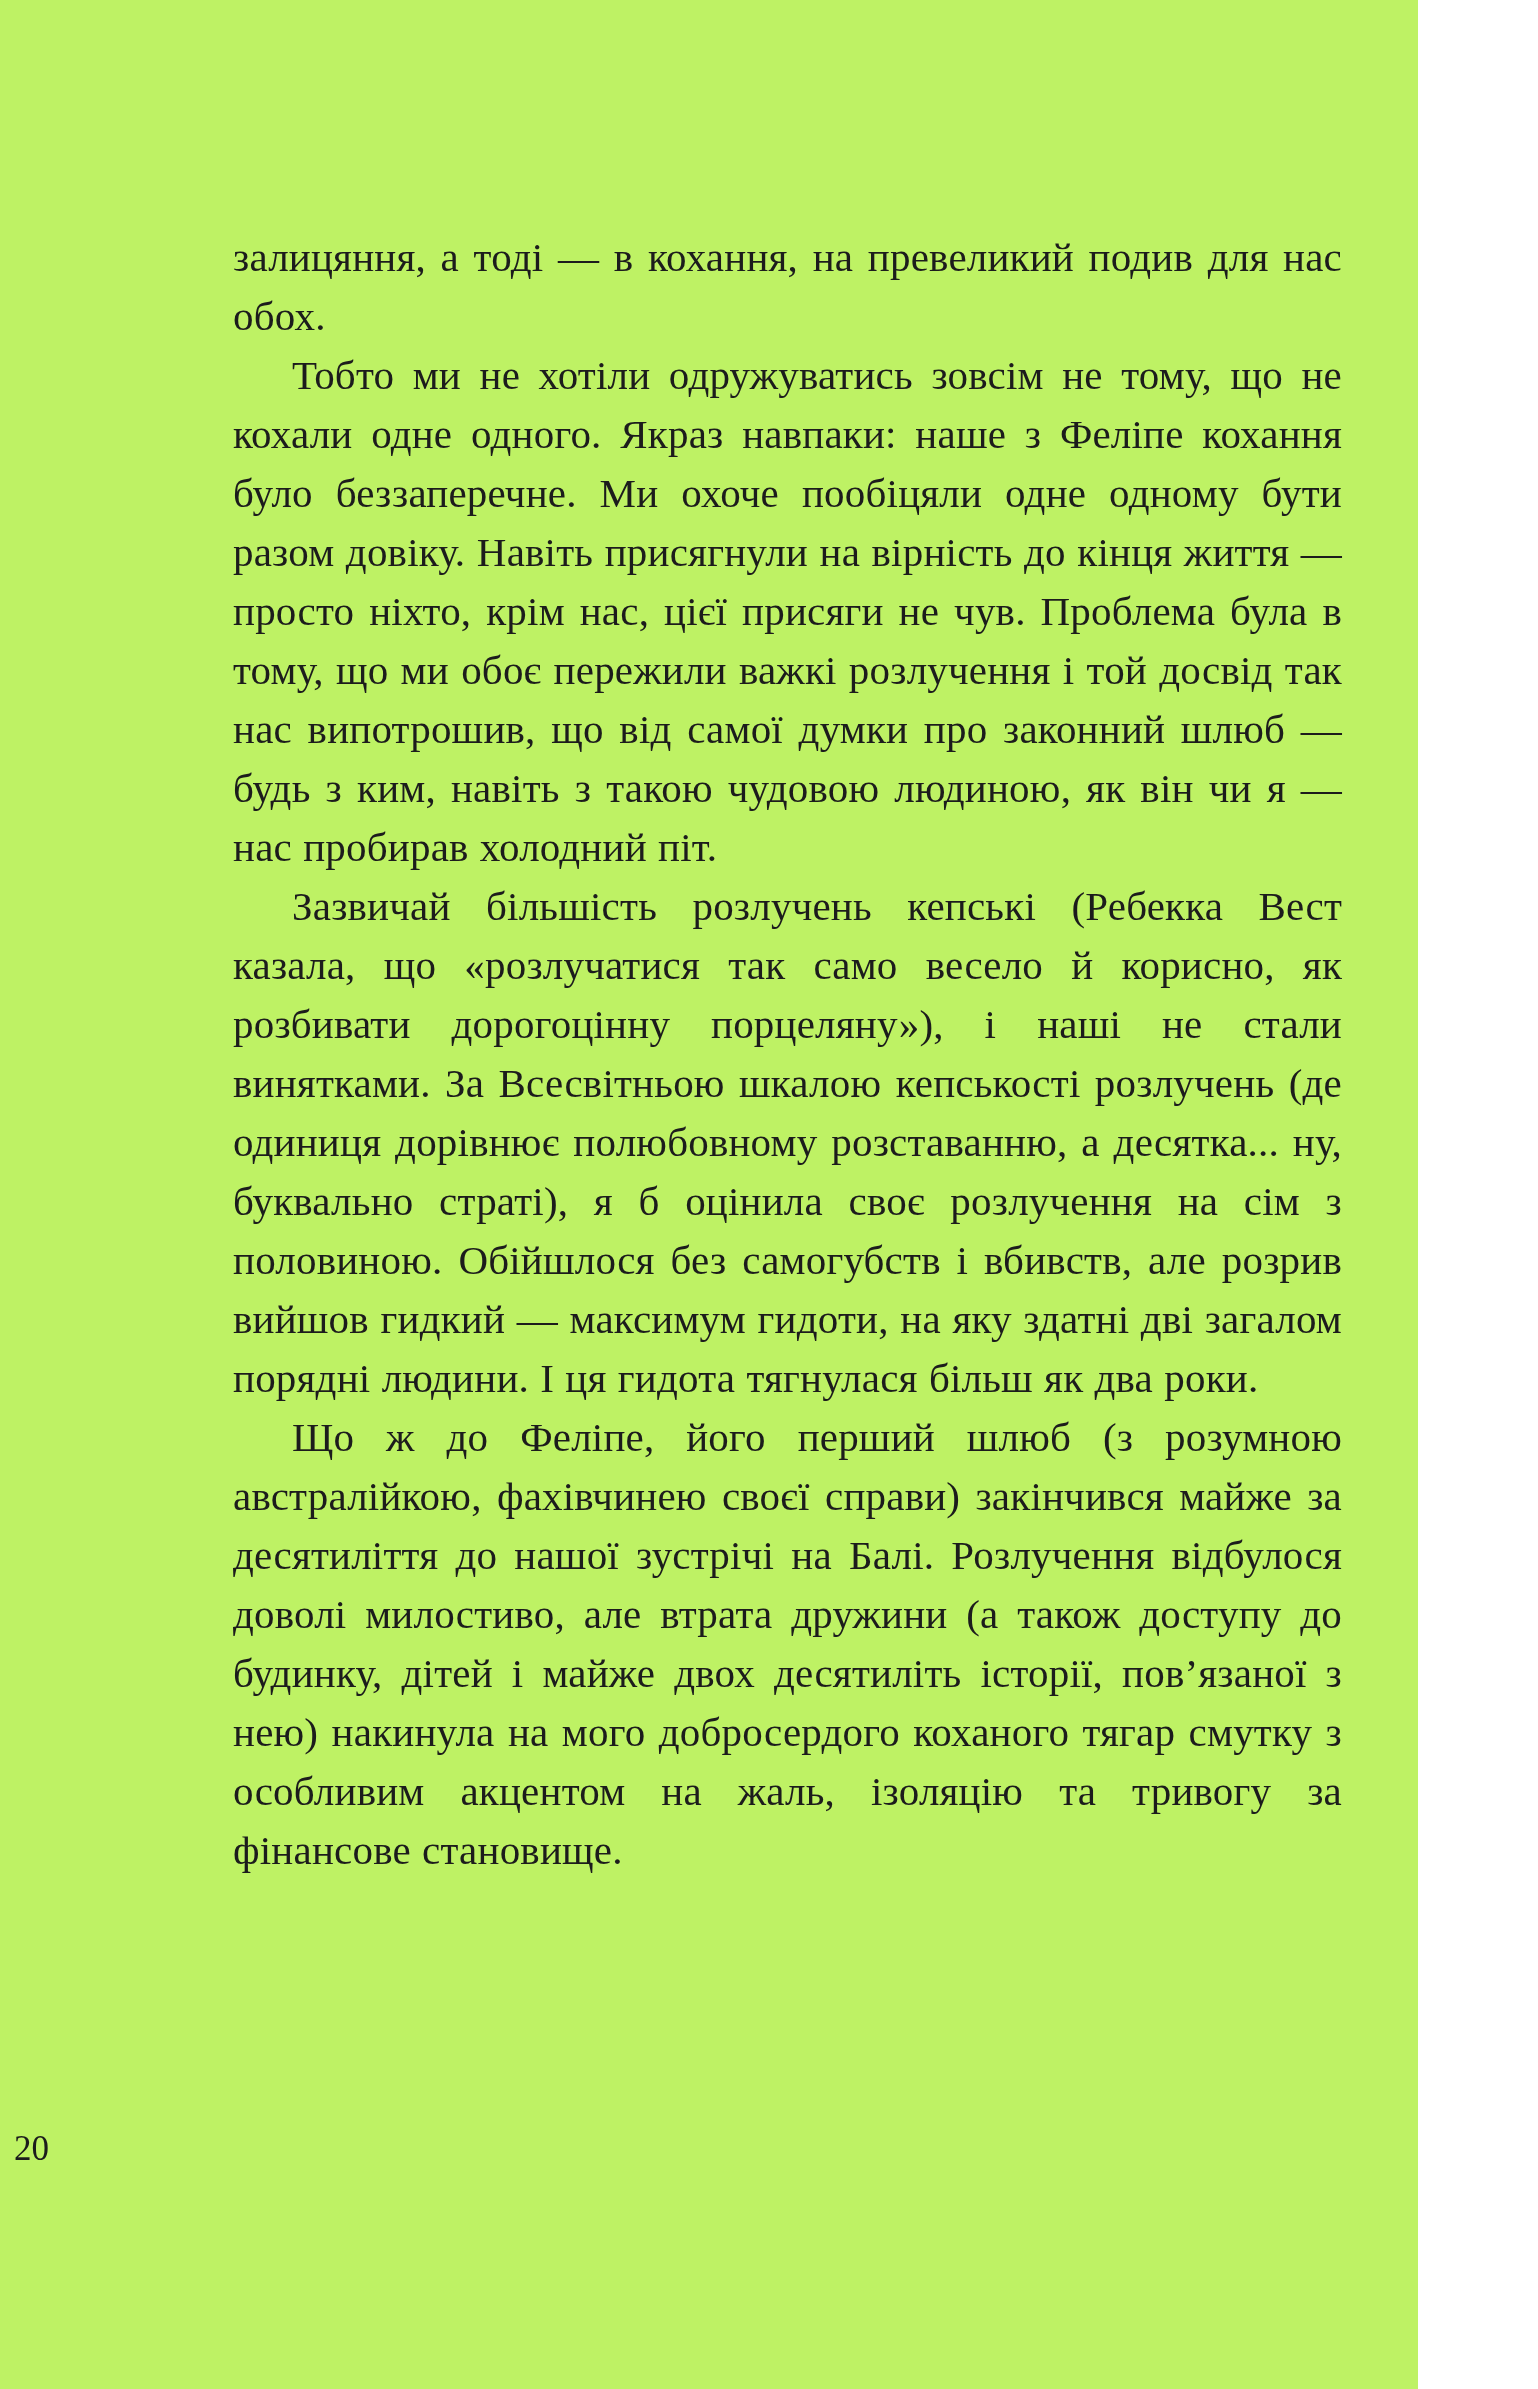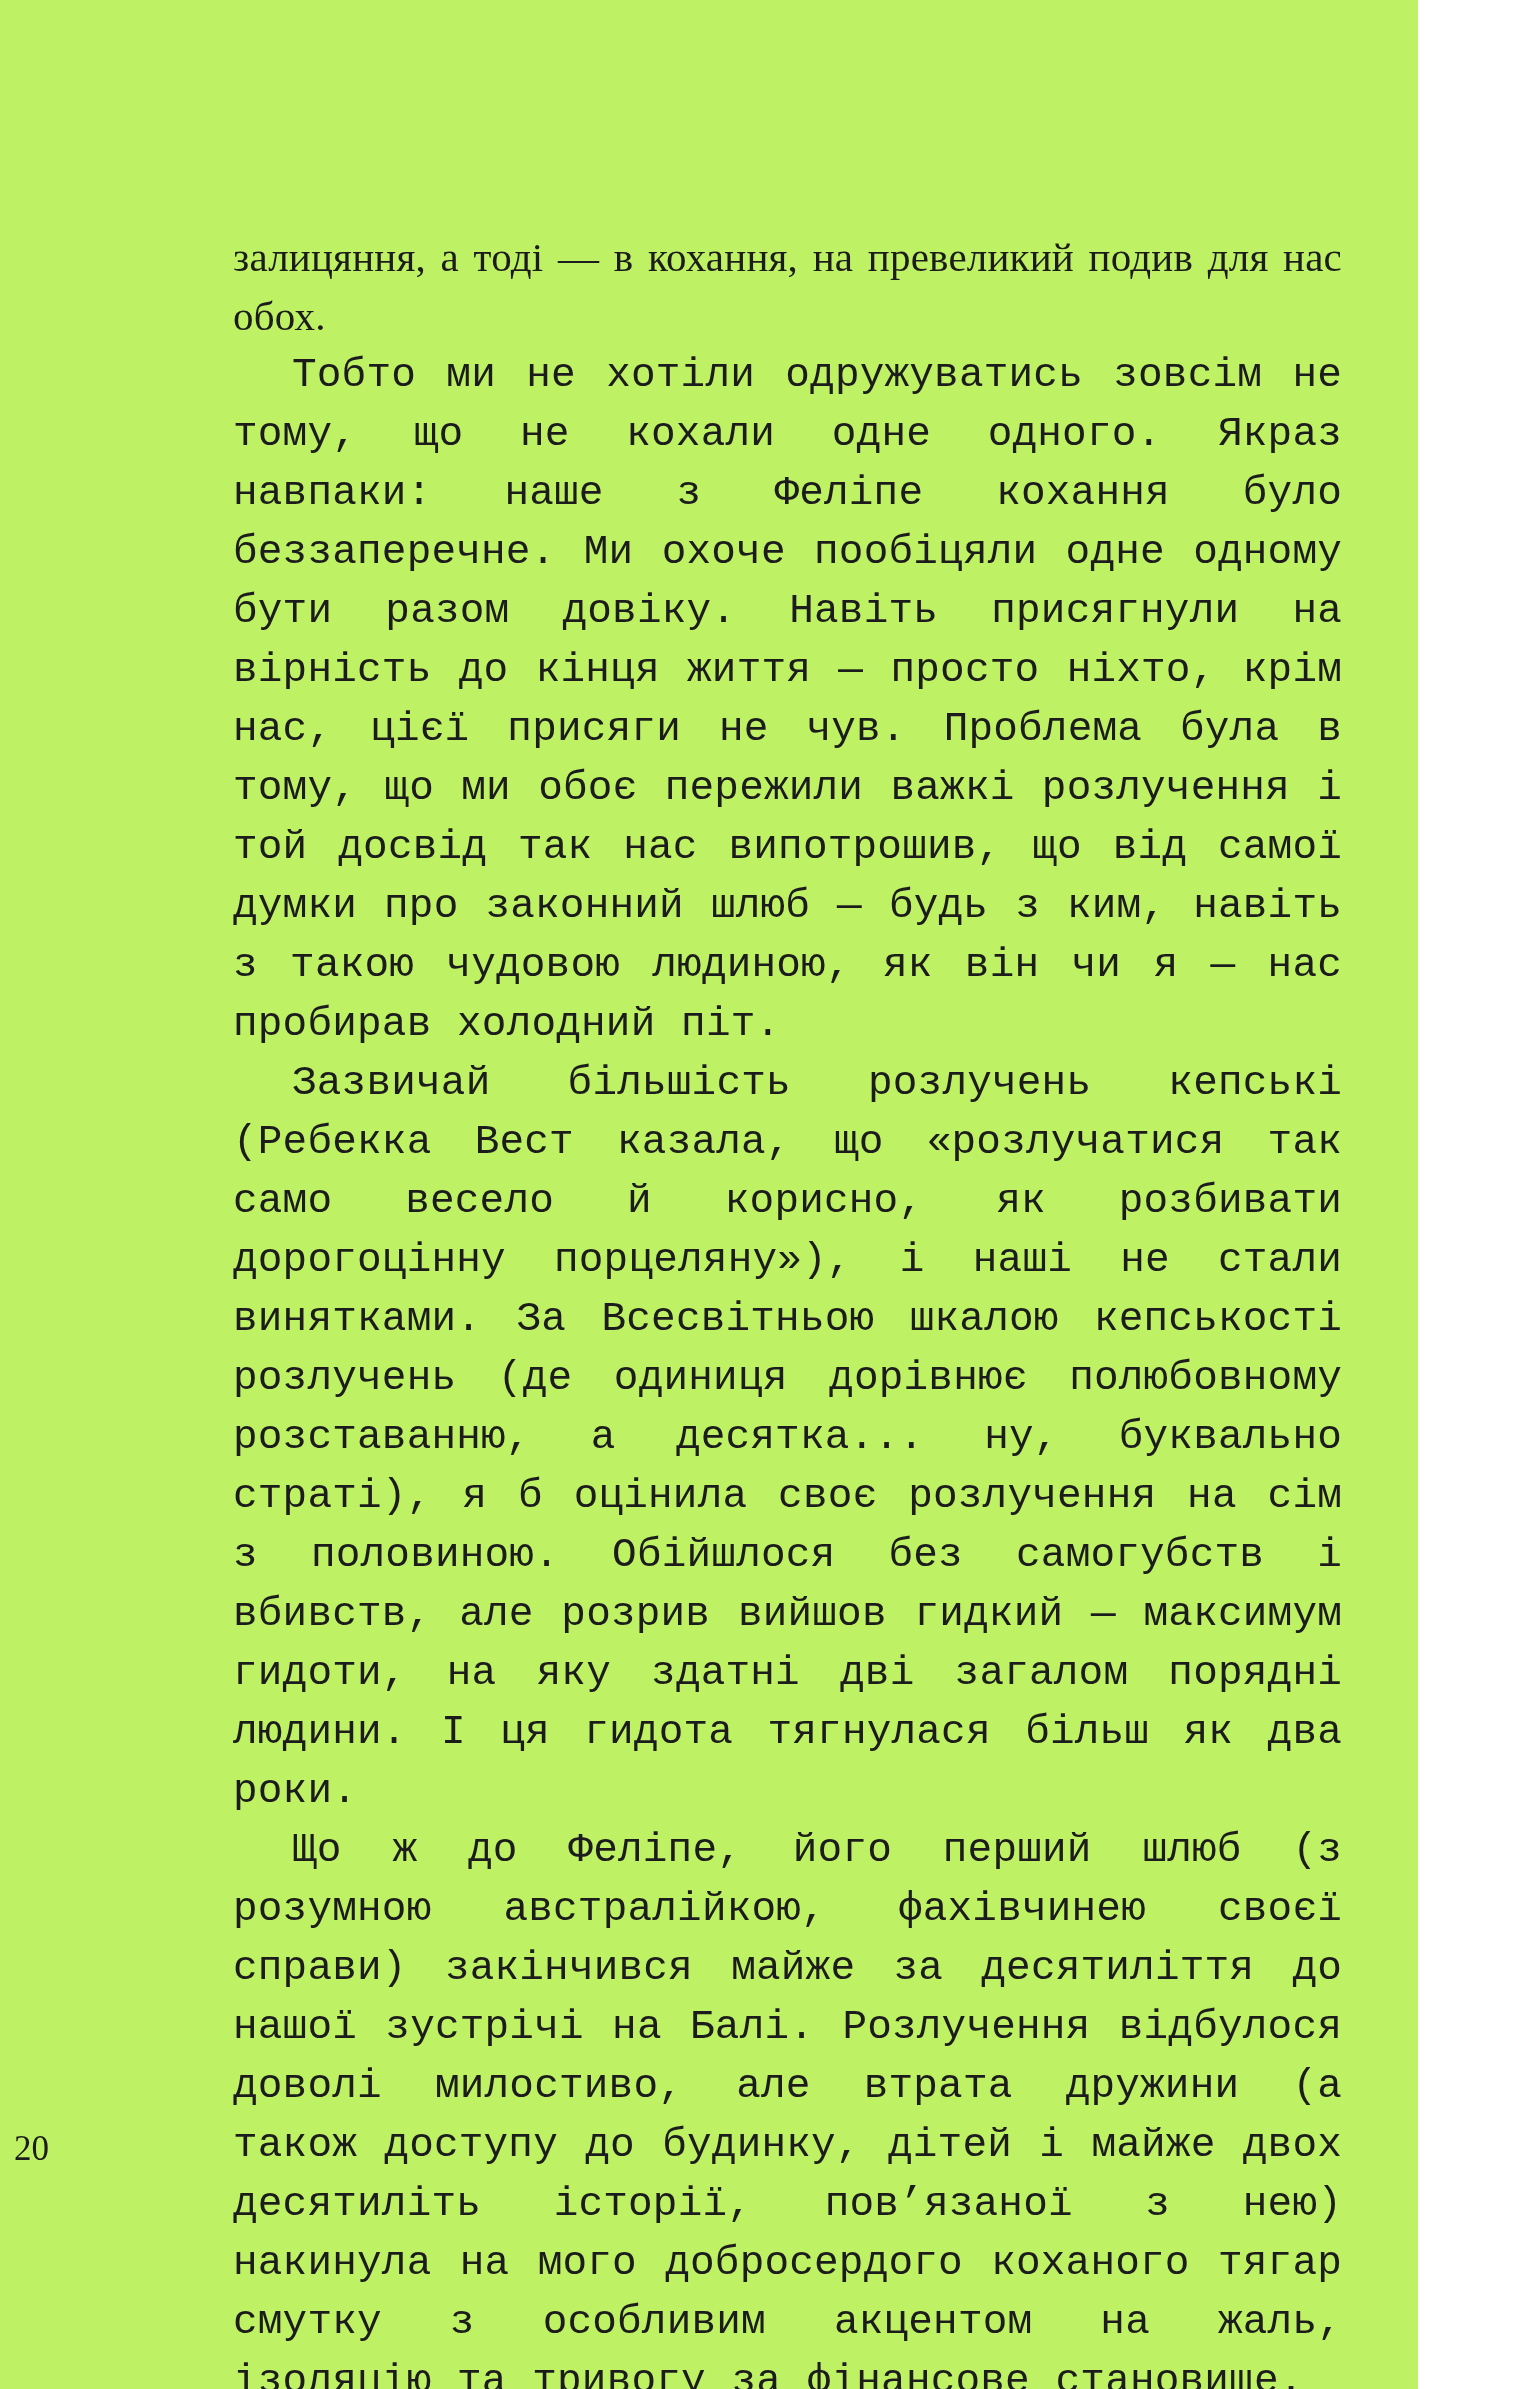--- a/index.html
+++ b/index.html
@@ -29,21 +29,20 @@
     margin: 0;
     font-size: 41px;
     line-height: 59px;
     color: #1c1c1c;
     text-align: justify;
     letter-spacing: 0.2px;
     word-spacing: 0.8px;
   }
   .para.indent {
     text-indent: 59px;
-    font-family: Liberation Mono, monospace;
   }
   .page-number {
     position: absolute;
     left: 0;
     top: 2128px;
     width: 1538px;
     text-align: left;
     font-size: 35px;
     line-height: 42px;
     color: #1c1c1c;

